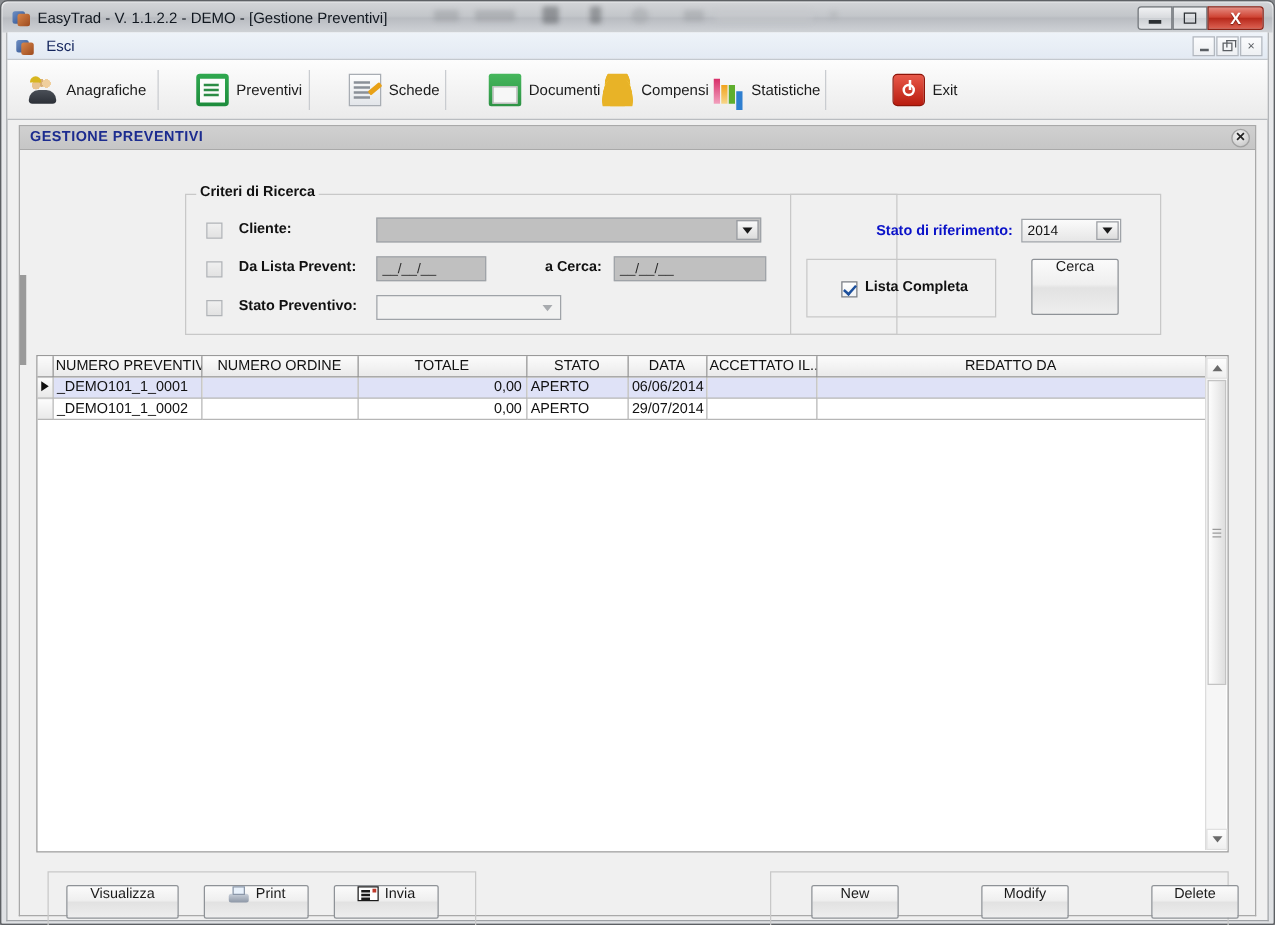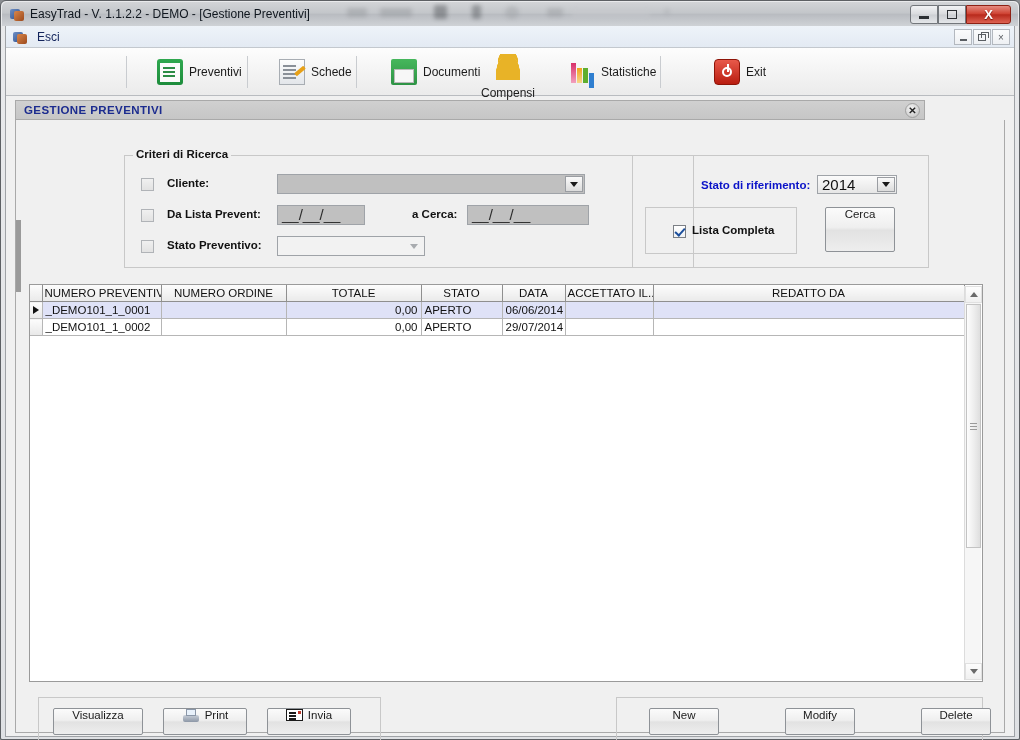--- a/index.html
+++ b/index.html
@@ -98,21 +98,21 @@
   }
   .tb-item{
     position:absolute;top:6px;height:36px;display:flex;align-items:center;gap:6px;
     font-size:12px;color:#1b1b1b;white-space:nowrap;padding:0 3px;
   }
   .tb-ico{width:26px;height:26px;position:relative;flex:none;}
   .tb-sep{position:absolute;top:8px;width:1px;height:32px;background:#c9ccd0;}
 
   
   .formbar{
-    position:absolute;left:9px;top:74px;width:910px;height:20px;
+    position:absolute;left:9px;top:74px;width:990px;height:20px;
     background:linear-gradient(180deg,#d0d0d0 0%,#c6c6c6 100%);
     border:1px solid #a9a9a9;box-sizing:border-box;
   }
   .formbar-title{
     position:absolute;left:8px;top:2px;height:15px;line-height:15px;
     font-size:11.5px;font-weight:bold;color:#1c2c8f;letter-spacing:.4px;
   }
   .formbar-close{
     position:absolute;right:4px;top:2px;width:15px;height:15px;border-radius:50%;
     background:radial-gradient(circle at 40% 35%,#f4f4f4,#cfcfcf 70%,#b3b3b3);
@@ -133,38 +133,38 @@
   .left-strip-thumb{position:absolute;left:0;top:100px;width:5px;height:72px;background:#9a9a9a;}
 
   
   .group{
     position:absolute;border:1px solid #c8c8c8;box-sizing:border-box;background:transparent;
   }
   .group-legend{
     position:absolute;top:-8px;left:8px;background:#f0f0f0;padding:0 3px;
     font-size:11.5px;font-weight:bold;color:#111;
   }
-  .g-criteri{left:108px;top:35px;width:570px;height:113px;}
+  .g-criteri{left:132px;top:35px;width:570px;height:113px;}
   .g-anno{left:616px;top:35px;width:297px;height:113px;}
   .g-left-btns{left:22px;top:577px;width:343px;height:47px;}
   .g-right-btns{left:600px;top:577px;width:367px;height:47px;}
 
   .chk{
     position:absolute;width:13px;height:13px;border:1px solid #b0b3b7;
     background:linear-gradient(180deg,#f0f0f0,#e2e2e2);box-sizing:border-box;
   }
   .chk.en{border-color:#7b7f85;background:linear-gradient(180deg,#ffffff,#f0f2f4);}
   .chk.en:after{
     content:"";position:absolute;left:3px;top:0px;width:4px;height:8px;
     border:solid #1c4f9c;border-width:0 2px 2px 0;transform:rotate(42deg);
   }
   .fl{position:absolute;font-size:11.5px;font-weight:bold;color:#111;white-space:nowrap;}
   .fld{
     position:absolute;border:1px solid #9fa3a8;box-sizing:border-box;
-    background:#c0c0c0;font-size:15px;color:#2a2a2a;
+    background:#c0c0c0;font-size:11px;color:#2a2a2a;
     padding:2px 4px;line-height:14px;
   }
   .fld.light{background:#f2f2f2;color:#555;}
   .combo-arrow{
     position:absolute;right:1px;top:1px;bottom:1px;width:18px;
     background:linear-gradient(180deg,#fafafa,#dcdcdc);
     border:1px solid #9a9da2;box-sizing:border-box;
     display:flex;align-items:center;justify-content:center;
   }
   .combo-arrow.flat{background:transparent;border:none;}
@@ -306,40 +306,44 @@
       </div>
       <div class="child-btn child-restore">
         <div class="crest-g"></div>
       </div>
       <div class="child-btn child-close">
         <span>×</span>
       </div>
     </div>
 
     <div class="toolbar">
+      <div class="tb-item" style="left:12px;">
+        <span class="tb-ico ico-people"></span>
+        <span>Anagrafiche</span>
+      </div>
       <div class="tb-sep" style="left:120px;"></div>
 
       <div class="tb-item" style="left:148px;">
         <span class="tb-ico ico-clip"></span>
         <span>Preventivi</span>
       </div>
       <div class="tb-sep" style="left:241px;"></div>
 
       <div class="tb-item" style="left:270px;">
         <span class="tb-ico ico-sheet"></span>
         <span>Schede</span>
       </div>
       <div class="tb-sep" style="left:350px;"></div>
 
       <div class="tb-item" style="left:382px;">
         <span class="tb-ico ico-doc"></span>
         <span>Documenti</span>
       </div>
 
-      <div class="tb-item" style="left:472px;flex-direction:column;">
+      <div class="tb-item" style="left:472px;">
         <span class="tb-ico ico-coins"></span>
         <span>Compensi</span>
       </div>
 
       <div class="tb-item" style="left:560px;">
         <span class="tb-ico ico-chart"></span>
         <span>Statistiche</span>
       </div>
       <div class="tb-sep" style="left:654px;"></div>
 

